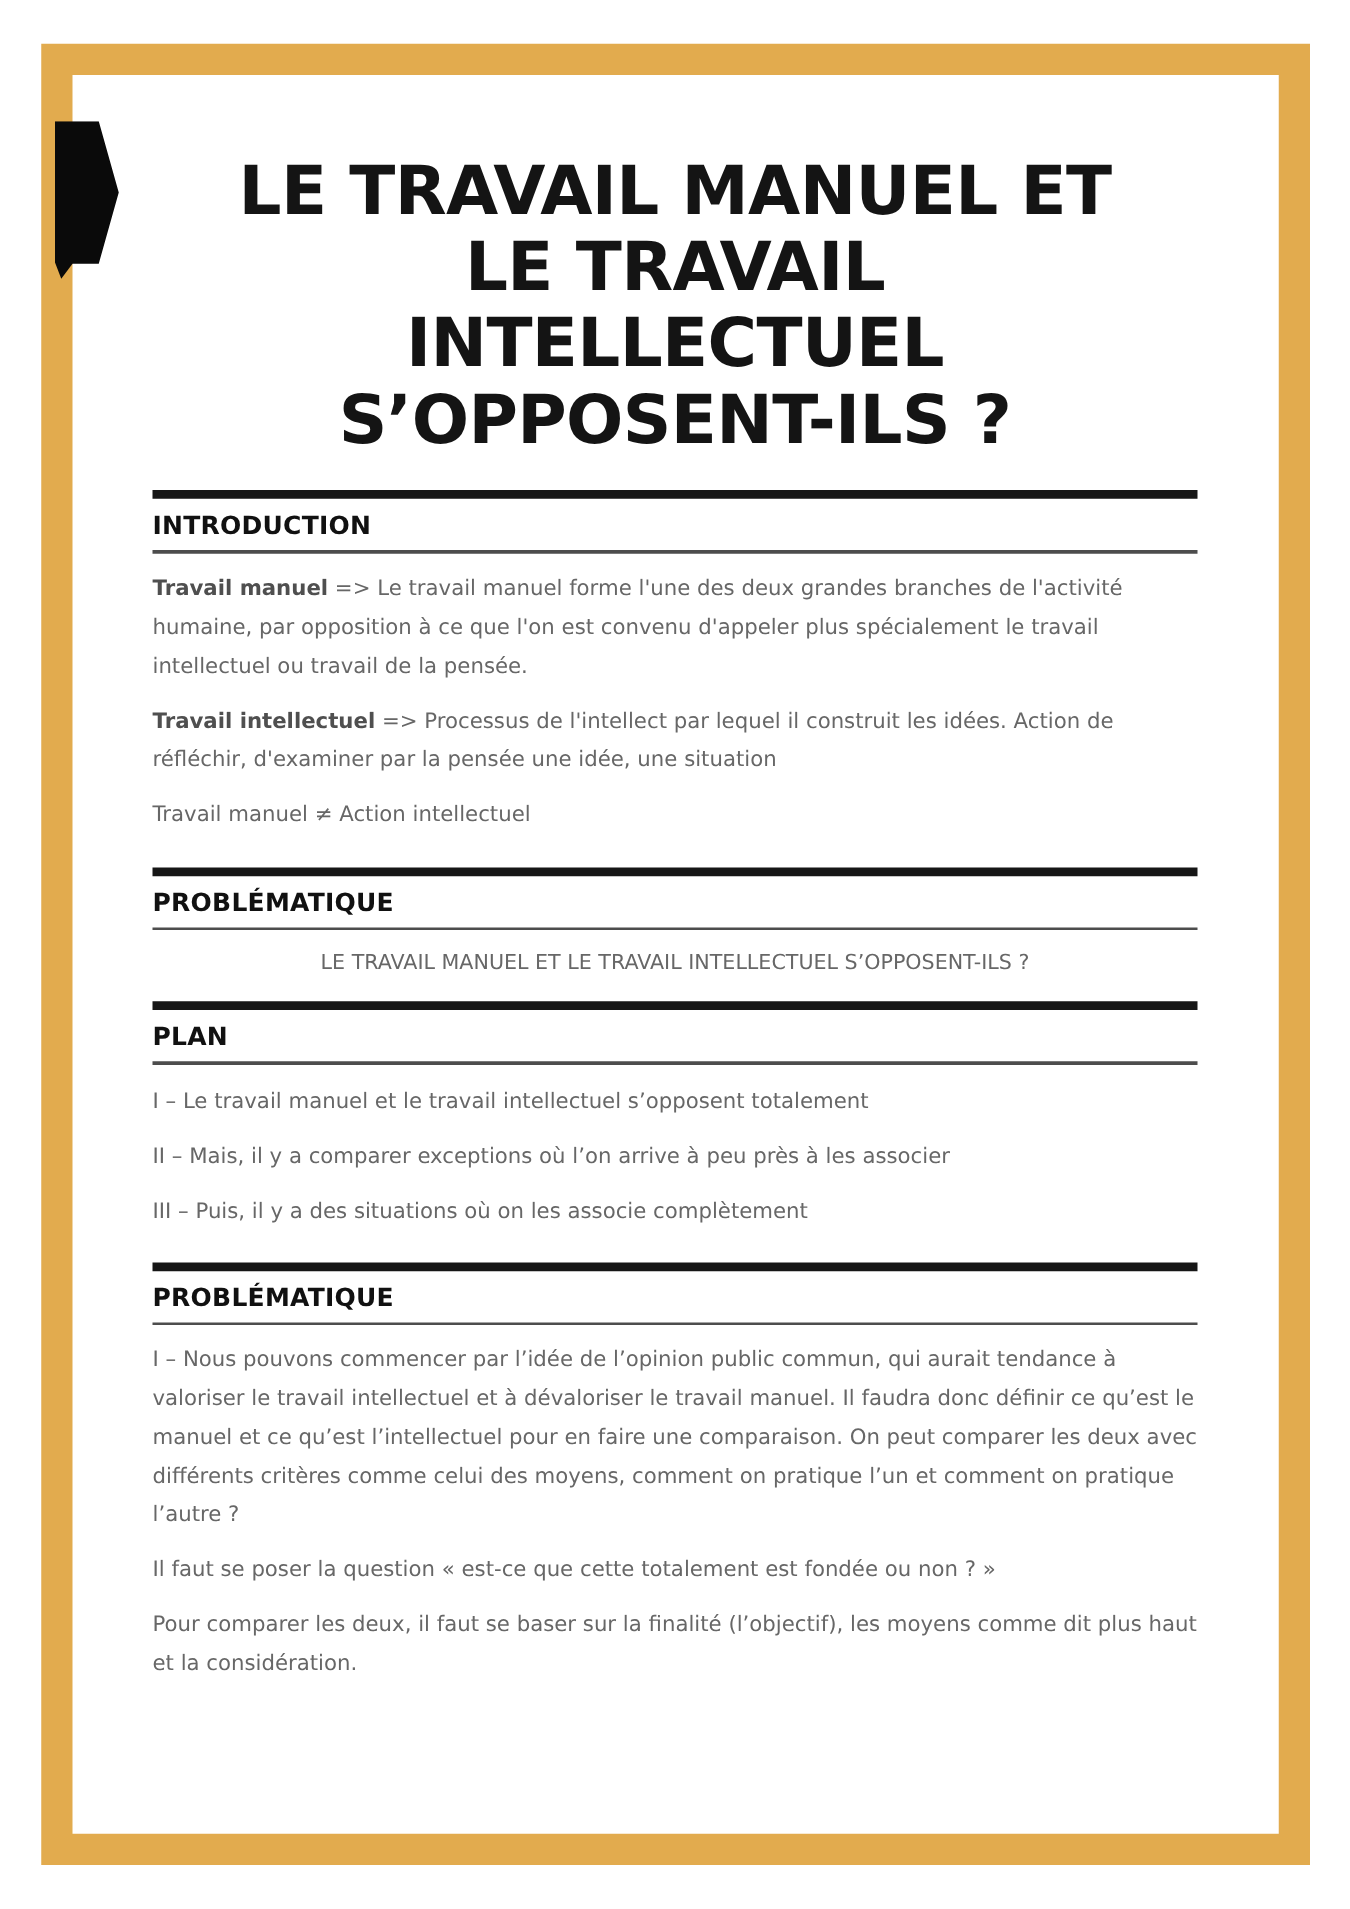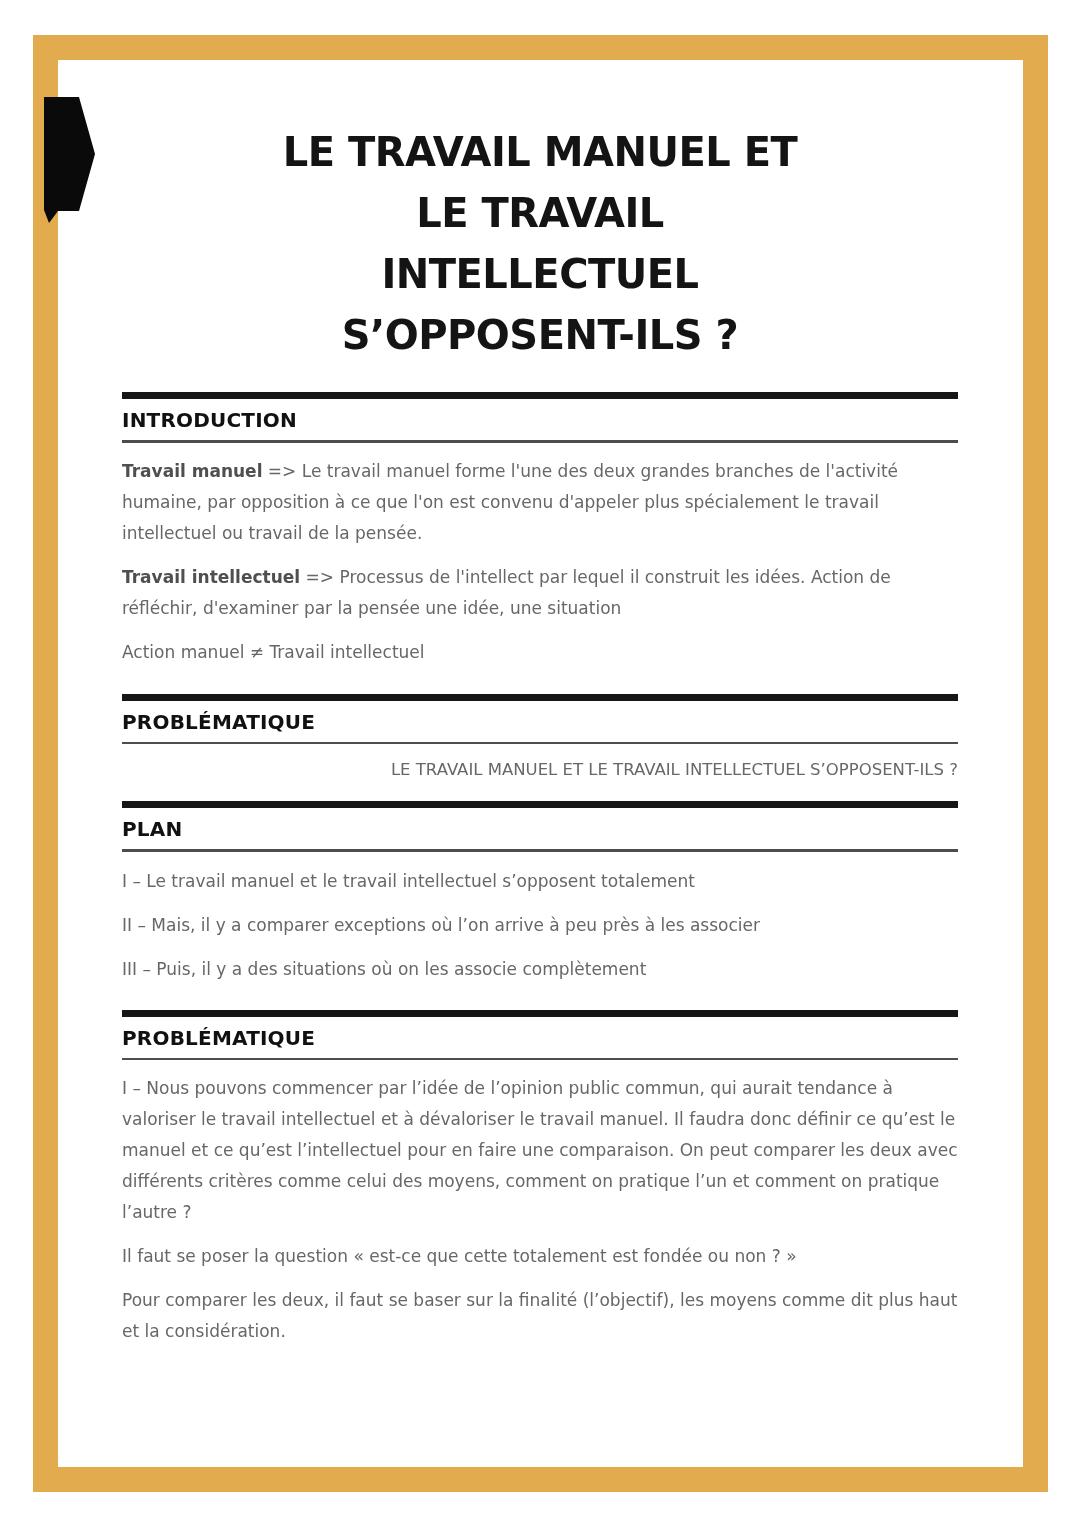--- a/index.html
+++ b/index.html
@@ -22,38 +22,38 @@
     border:25px solid var(--frame);background:#ffffff;
   }
   .bookmark{
     position:absolute;left:44px;top:97px;width:55px;height:130px;z-index:3;
   }
   .content{
     position:absolute;left:122px;top:60px;width:836px;z-index:2;
   }
   .doc-title{
     margin-top:62px;text-align:center;
-    font-size:40px;line-height:61px;font-weight:bold;
+    font-size:54px;line-height:61px;font-weight:bold;
     color:var(--title-text);letter-spacing:-0.5px;
   }
   .doc-title .line{display:block;}
   .section{margin-top:26px;}
   .section.tight{margin-top:16px;}
   .rule-heavy{height:7px;background:var(--rule-heavy);}
   .rule-light{height:2.5px;background:var(--rule-light);}
   .section-heading{
     text-align:left;font-size:20px;font-weight:bold;
     color:var(--heading-text);padding:9px 0 8px;letter-spacing:0.2px;
   }
   .para{
     margin-top:13px;font-size:17px;line-height:31px;color:var(--body-text);
   }
   .para .term{font-weight:bold;color:var(--term-text);}
   .question{
-    margin-top:10px;text-align:right;
+    margin-top:10px;text-align:center;
     font-size:16.5px;line-height:31px;color:var(--body-text);
   }
   .plan-list{list-style:none;}
   .plan-list .para{line-height:30px;margin-top:14px;}
 </style>
 </head>
 <body>
 
 <div class="frame"></div>
 
@@ -72,21 +72,21 @@
 
   <section class="section">
     <div class="rule-heavy"></div>
     <h2 class="section-heading">INTRODUCTION</h2>
     <div class="rule-light"></div>
 
     <p class="para"><span class="term">Travail manuel</span><span> =&gt; Le travail manuel forme l'une des deux grandes branches de l'activité humaine, par opposition à ce que l'on est convenu d'appeler plus spécialement le travail intellectuel ou travail de la pensée.</span></p>
 
     <p class="para"><span class="term">Travail intellectuel</span><span> =&gt; Processus de l'intellect par lequel il construit les idées. Action de réfléchir, d'examiner par la pensée une idée, une situation</span></p>
 
-    <p class="para">Action manuel ≠ Travail intellectuel</p>
+    <p class="para">Travail manuel ≠ Action intellectuel</p>
   </section>
 
   <section class="section">
     <div class="rule-heavy"></div>
     <h2 class="section-heading">PROBLÉMATIQUE</h2>
     <div class="rule-light"></div>
 
     <p class="question">LE TRAVAIL MANUEL ET LE TRAVAIL INTELLECTUEL S’OPPOSENT-ILS ?</p>
   </section>
 

